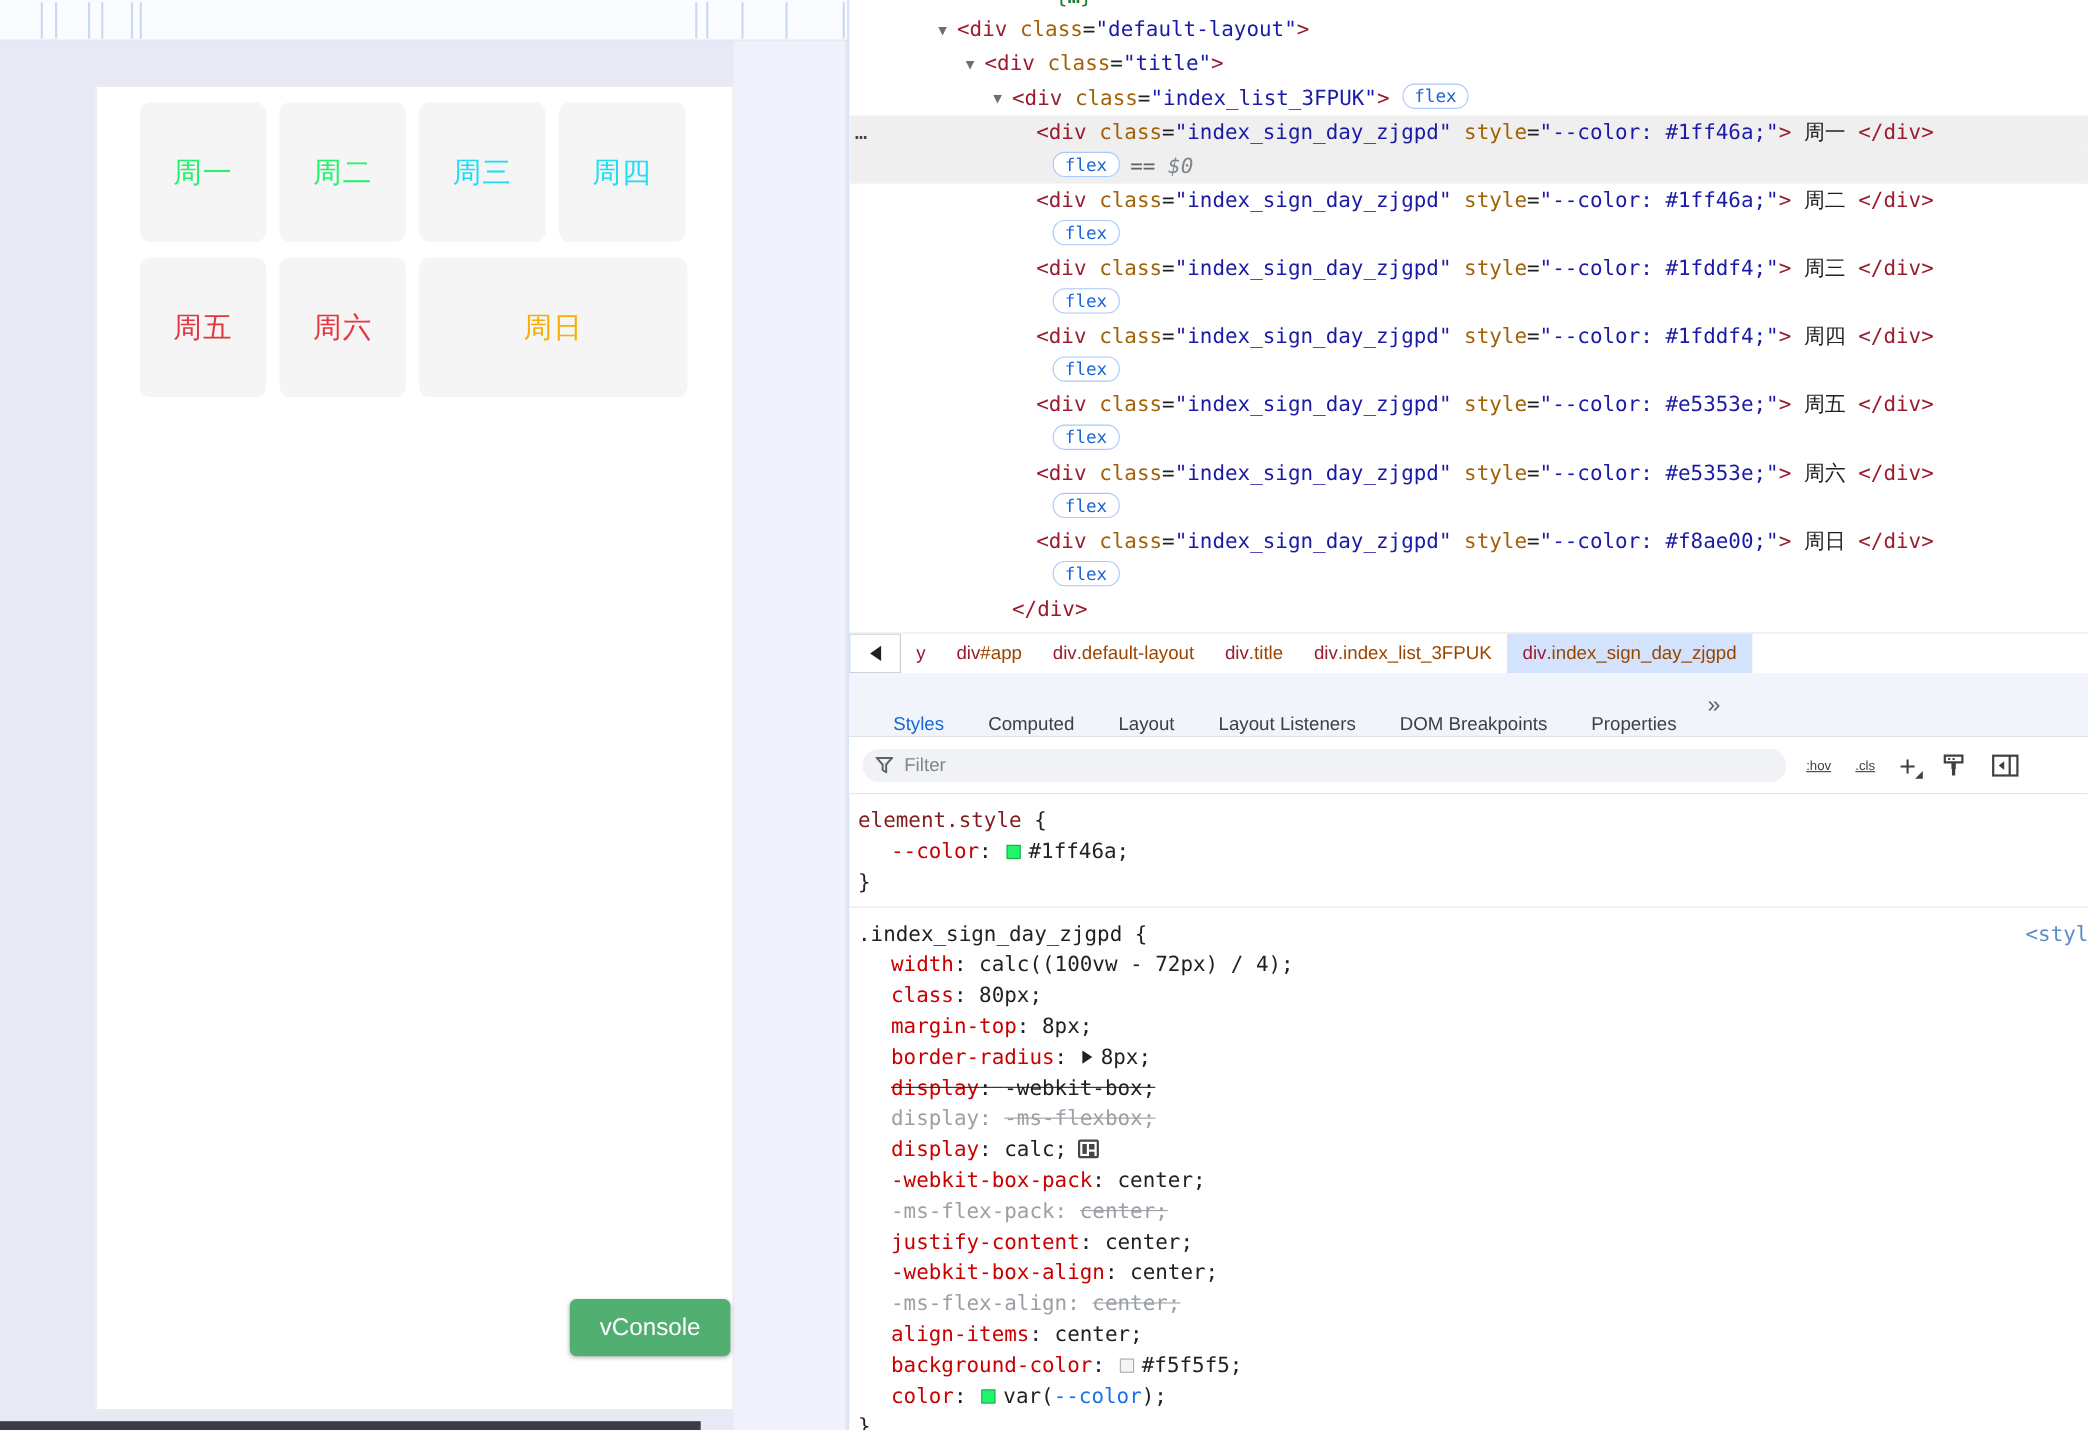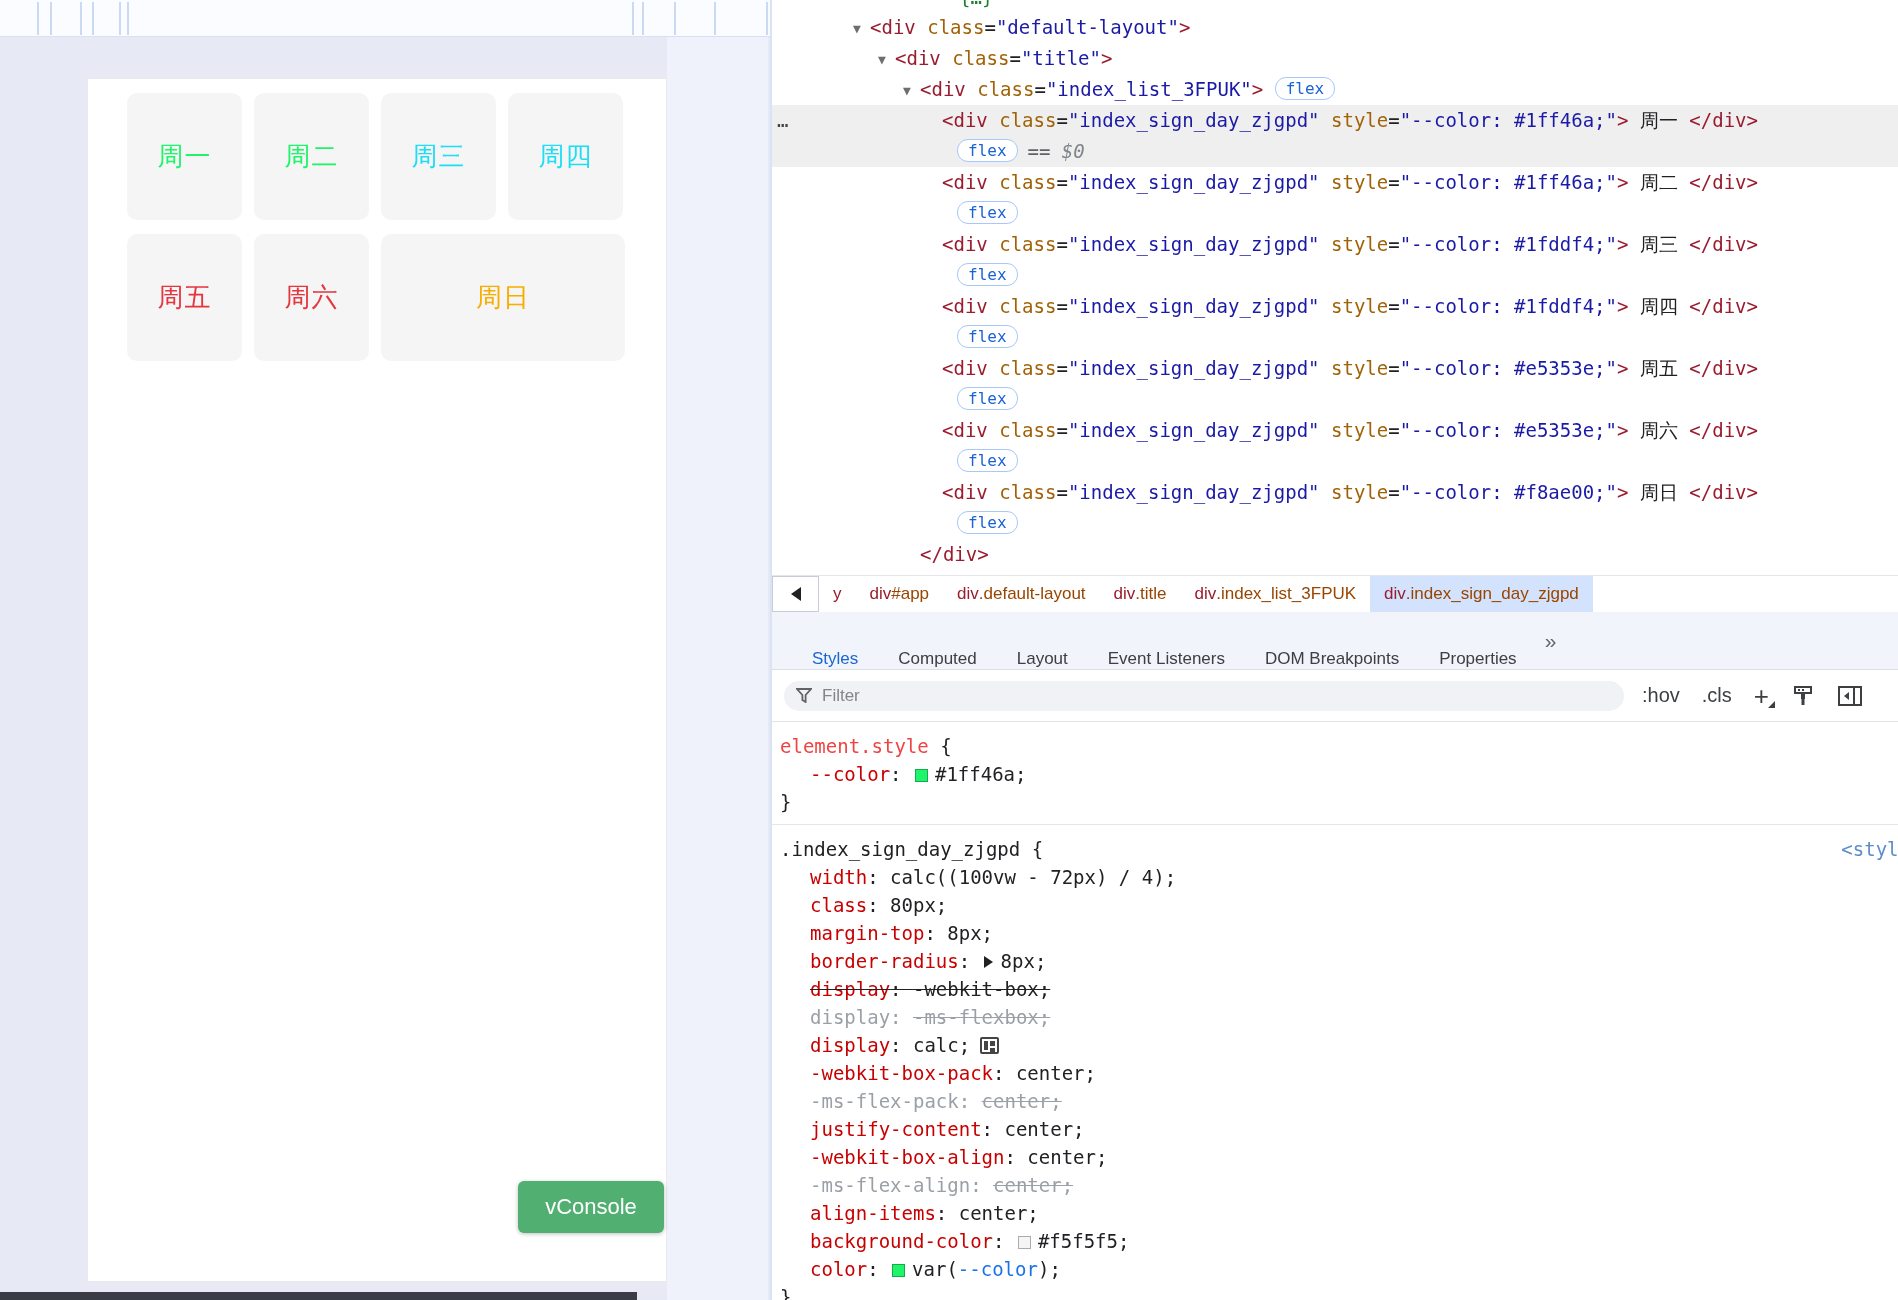--- a/index.html
+++ b/index.html
@@ -68,33 +68,33 @@
   .tab.active::after { content:""; position:absolute; left:8px; right:8px; bottom:0; height:3px; background:#1a73e8; }
   .tab-more { color:#5f6368; font-size:21px; padding:0 8px; letter-spacing:-2px; }
 
   
   .filter-row { position:absolute; left:0; top:670px; width:1128px; height:52px; background:#fff;
                 border-bottom:1px solid #e1e4e8; display:flex; align-items:center; padding:0 12px; }
   .filter-pill { flex:0 0 auto; width:840px; height:30px; border-radius:15px; background:#f0f2f5;
                  display:flex; align-items:center; padding:0 12px; color:#80868b; font-size:17px; }
   .funnel { margin-right:10px; display:inline-flex; }
   .filter-right { display:flex; align-items:center; margin-left:18px; gap:22px; color:#3c4043; }
-  .toggle-txt { font-size:20px; }
+  .toggle-txt { font-size:12px;text-decoration:underline; }
   .plus-wrap { position:relative; font-size:26px; line-height:20px; }
   .plus-corner { position:absolute; right:-6px; bottom:-2px; width:0; height:0;
                  border-left:7px solid transparent; border-bottom:7px solid #3c4043; }
   .fr-icon { display:inline-flex; }
 
   
   .styles-pane { position:absolute; left:0; top:722px; width:1128px; height:578px; overflow:hidden;
                  font-family:"DejaVu Sans Mono", monospace; font-size:19px; color:#202124; }
   .rule-section { position:relative; padding:10px 0 8px 8px; border-bottom:1px solid #e3e6ea; }
   .srow { height:28px; line-height:28px; white-space:nowrap; }
   .srow.prop { padding-left:30px; }
-  .sel-gray { color:#ef4444; }
+  .sel-gray { color:#7f1d1d; }
   .p-name { color:#c80000; } .p-gray { color:#9aa0a6; }
   .p-gray s, .s-all { text-decoration:line-through; }
   .swatch { display:inline-block; width:13px; height:13px; border:1px solid rgba(0,0,0,.3);
             margin:0 7px 0 2px; vertical-align:-1px; }
   .expander { display:inline-block; width:0; height:0; border-top:6px solid transparent;
               border-bottom:6px solid transparent; border-left:9px solid #202124; margin:0 8px 0 2px; }
   .var-link { color:#1a73e8; }
   .flex-editor-icon { display:inline-block; width:19px; height:17px; border:2px solid #454545;
                       border-radius:2px; margin-left:10px; vertical-align:-2px; position:relative; }
   .flex-editor-icon::before { content:""; position:absolute; left:2px; top:2px; width:4px; height:9px; background:#454545; }
@@ -194,21 +194,21 @@
         <div class="crumb selected">
           <span class="c-tag">div</span>
           <span class="c-suf">.index_sign_day_zjgpd</span>
         </div>
       </div>
 
     <div class="tab-bar" id="tabBar">
         <div class="tab active">Styles</div>
         <div class="tab">Computed</div>
         <div class="tab">Layout</div>
-        <div class="tab">Event Listeners</div>
+        <div class="tab">Layout Listeners</div>
         <div class="tab">DOM Breakpoints</div>
         <div class="tab">Properties</div>
         <div class="tab-more">»</div>
       </div>
 
     <div class="filter-row">
       <div class="filter-pill">
         <span class="funnel">
           <svg width="16" height="15" viewBox="0 0 16 15">
               <path d="M1 1h14l-5.4 6v7l-3.2-2V7L1 1z" fill="none" stroke="#5f6368" stroke-width="1.8"></path>

